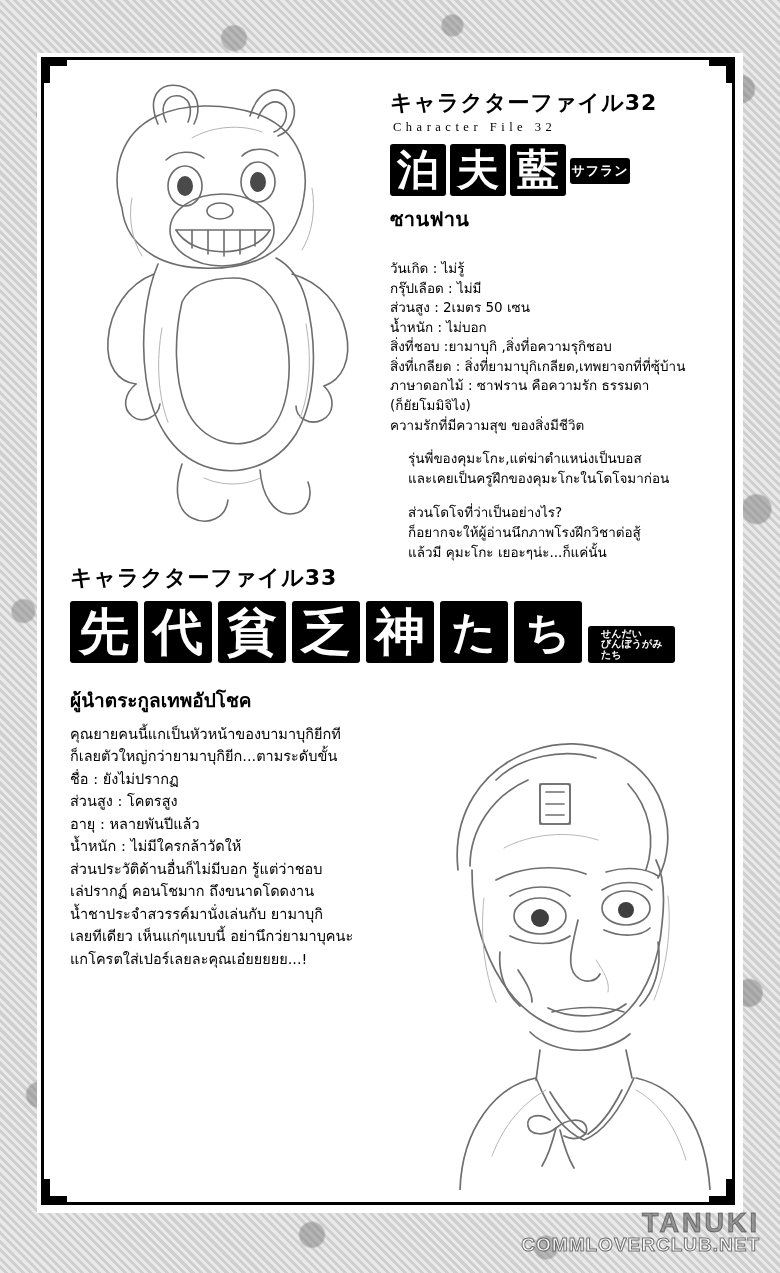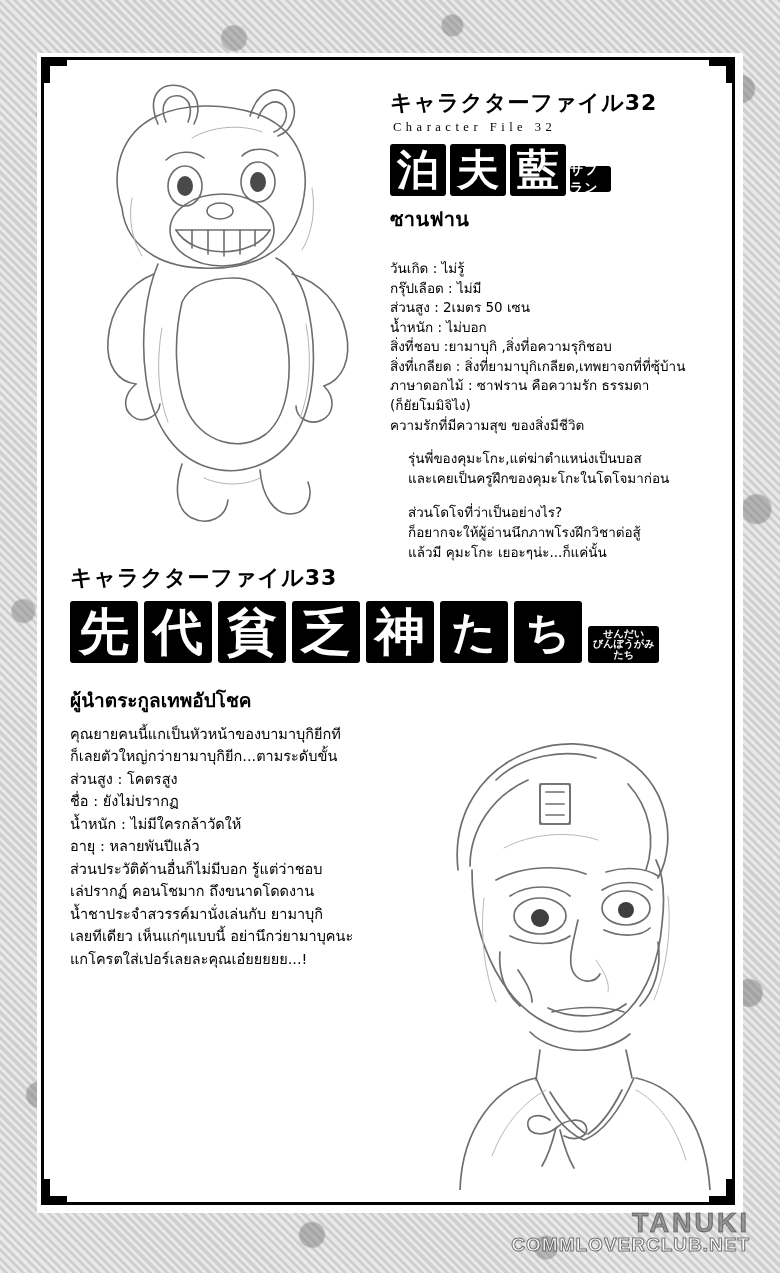--- a/index.html
+++ b/index.html
@@ -124,39 +124,39 @@
     border-radius: 3px;
     letter-spacing: 1px;
   }
   .furi-stack {
     background: #000;
     color: #fff;
     font-family: Liberation Sans, sans-serif;
     font-weight: bold;
     border-radius: 3px;
     line-height: 1.05;
-    text-align: center;
-    padding: 3px 5px;
+    text-align: left;
+    padding: 3px 13px;
     font-size: 10px;
   }
 
   
   #file32 {
     position: absolute;
     left: 390px;
     top: 88px;
     width: 330px;
   }
   #file32 .kana-title { font-size: 22px; }
   #file32 .roman-title { margin-top: 2px; margin-left: 3px; }
   #file32 .kanji-row { margin-top: 9px; }
   #file32 .kanji-box {
     width: 56px; height: 52px; font-size: 42px;
   }
-  #file32 .furi-box { width: 41px; height: 26px; font-size: 13px; margin-bottom: 4px; }
+  #file32 .furi-box { width: 60px; height: 26px; font-size: 13px; margin-bottom: 12px; }
 
   .thai-name {
     font-size: 20px;
     font-weight: bold;
     margin-top: 7px;
     letter-spacing: .3px;
   }
   .stat-list {
     margin-top: 24px;
   }
@@ -216,21 +216,21 @@
     position: absolute;
     left: 400px;
     top: 720px;
     width: 320px;
     height: 470px;
   }
 
   
   .watermark {
     position: absolute;
-    right: 30px;
+    right: 20px;
     bottom: 18px;
     text-align: right;
     pointer-events: none;
     margin-top: 24px;
   }
   .watermark .wm1 {
     font-family: "Liberation Sans", sans-serif;
     font-weight: bold;
     font-size: 27px;
     letter-spacing: 3px;
@@ -370,24 +370,24 @@
         <div>びんぼうがみ</div>
         <div>たち</div>
       </div>
     </div>
 
     <div class="thai subtitle33">ผู้นำตระกูลเทพอัปโชค</div>
 
     <div class="thai body33">
       <div>คุณยายคนนี้แกเป็นหัวหน้าของบามาบุกิยีกที</div>
       <div>ก็เลยตัวใหญ่กว่ายามาบุกิยีก...ตามระดับขั้น</div>
+      <div>ชื่อ : ยังไม่ปรากฏ</div>
       <div>ส่วนสูง : โคตรสูง</div>
-      <div>ชื่อ : ยังไม่ปรากฏ</div>
+      <div>อายุ : หลายพันปีแล้ว</div>
       <div>น้ำหนัก : ไม่มีใครกล้าวัดให้</div>
-      <div>อายุ : หลายพันปีแล้ว</div>
       <div>ส่วนประวัติด้านอื่นก็ไม่มีบอก รู้แต่ว่าชอบ</div>
       <div>เล่ปรากฏ์ คอนโชมาก ถึงขนาดโดดงาน</div>
       <div>น้ำชาประจำสวรรค์มานั่งเล่นกับ ยามาบุกิ</div>
       <div>เลยทีเดียว เห็นแก่ๆแบบนี้ อย่านึกว่ยามาบุคนะ</div>
       <div>แกโครตใส่เปอร์เลยละคุณเอ๋ยยยยย...!</div>
     </div>
   </div>
 
   <svg class="sketch33" viewBox="0 0 320 470">
     <g fill="none" stroke="#6f6f6f" stroke-width="1.7" stroke-linecap="round" stroke-linejoin="round">

